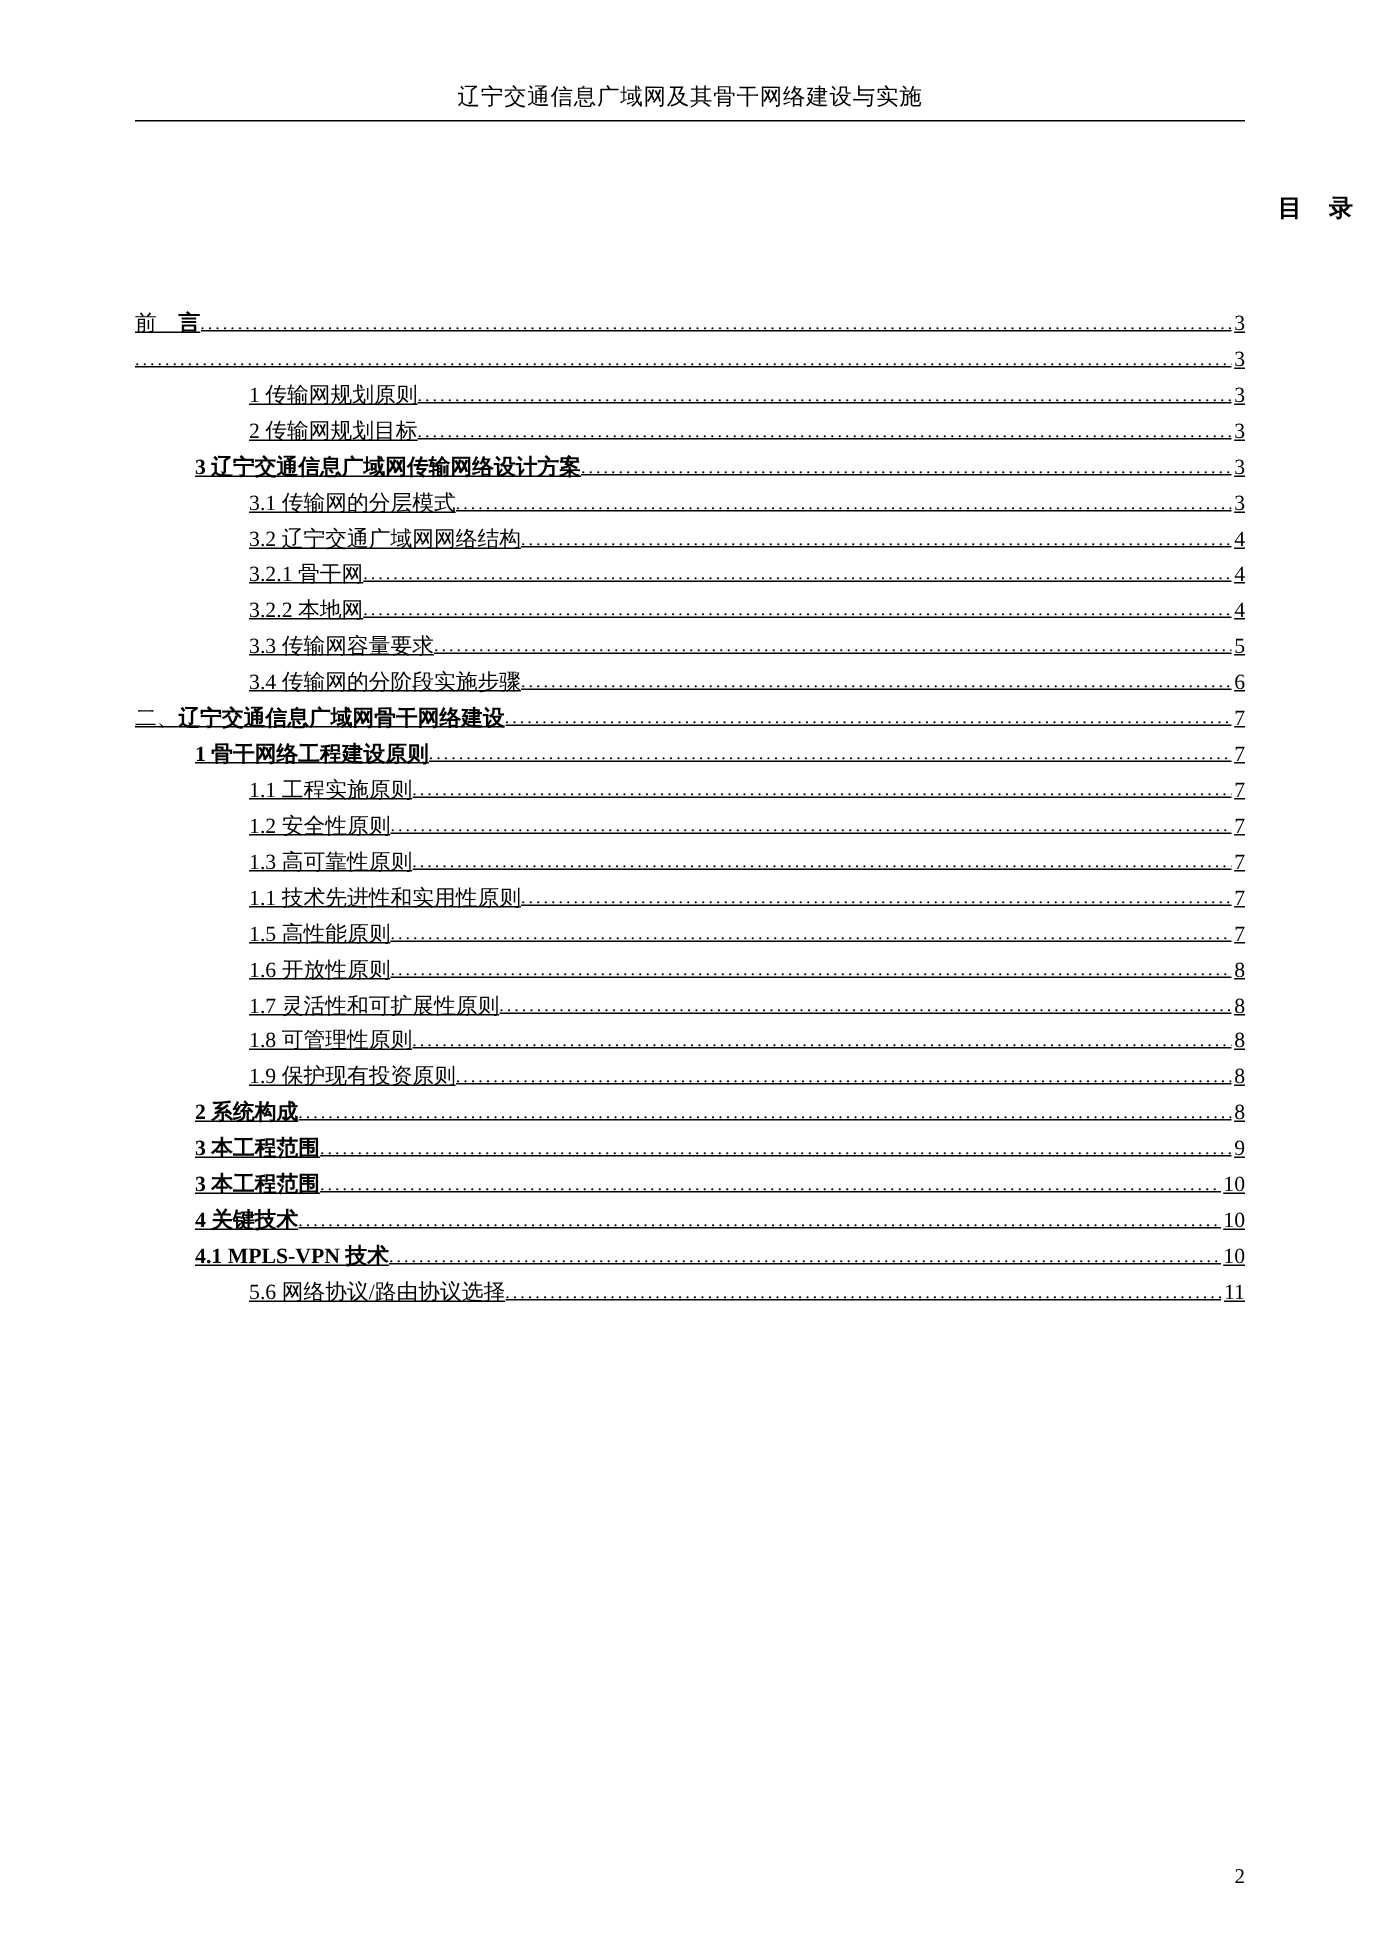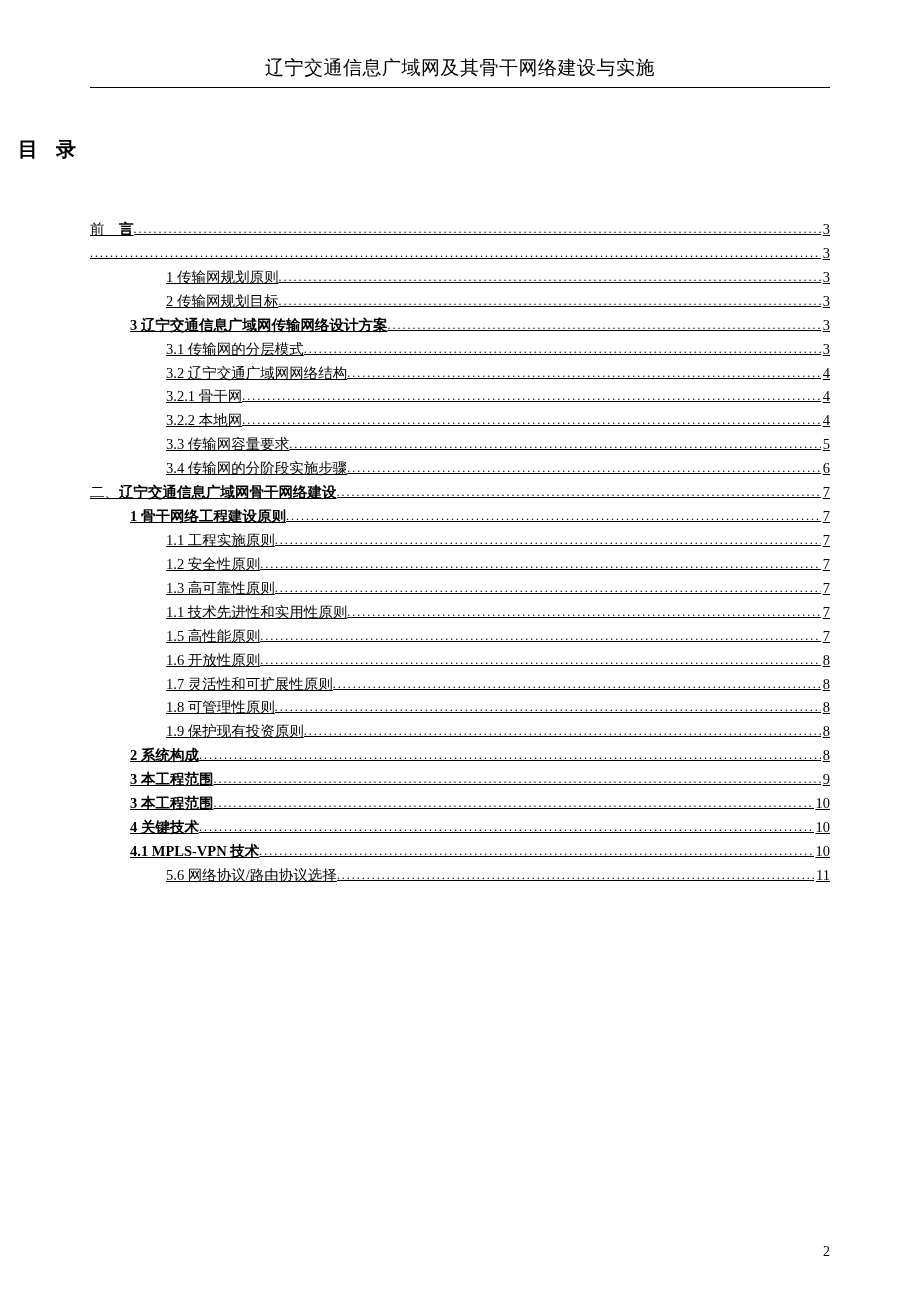--- a/index.html
+++ b/index.html
@@ -6,33 +6,33 @@
   body {
     background: #ffffff;
     font-family: "SimSun", "宋体", serif;
     width: 920px;
     height: 1302px;
     position: relative;
     color: #000;
   }
   .header-title {
     text-align: center;
-    font-size: 19px;
+    font-size: 15px;
     padding-top: 55px;
     padding-bottom: 6px;
     letter-spacing: 0.5px;
   }
   .header-rule {
     margin: 0 90px 0 90px;
     border: none;
     border-top: 1.2px solid #000;
   }
   .toc-title {
-    text-align: left;
-    font-size: 20px;
+    text-align: right;
+    font-size: 16px;
     font-weight: bold;
     letter-spacing: 18px;
     margin-top: 48px;
     margin-bottom: 55px;
     padding-left: 18px;
   }
   .toc {
     margin: 0 90px 0 90px;
     font-size: 14.5px;
   }

